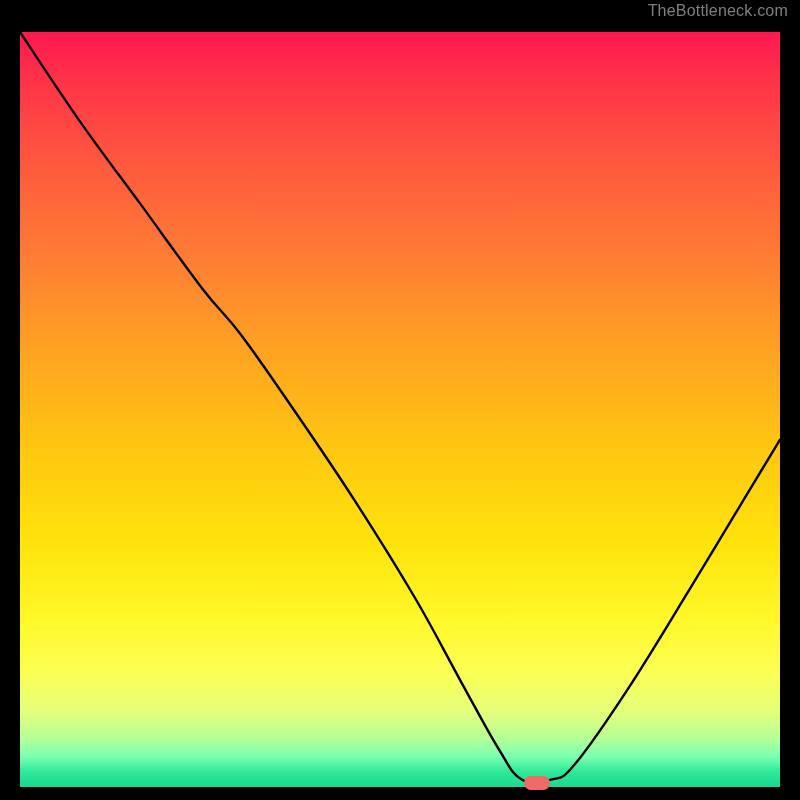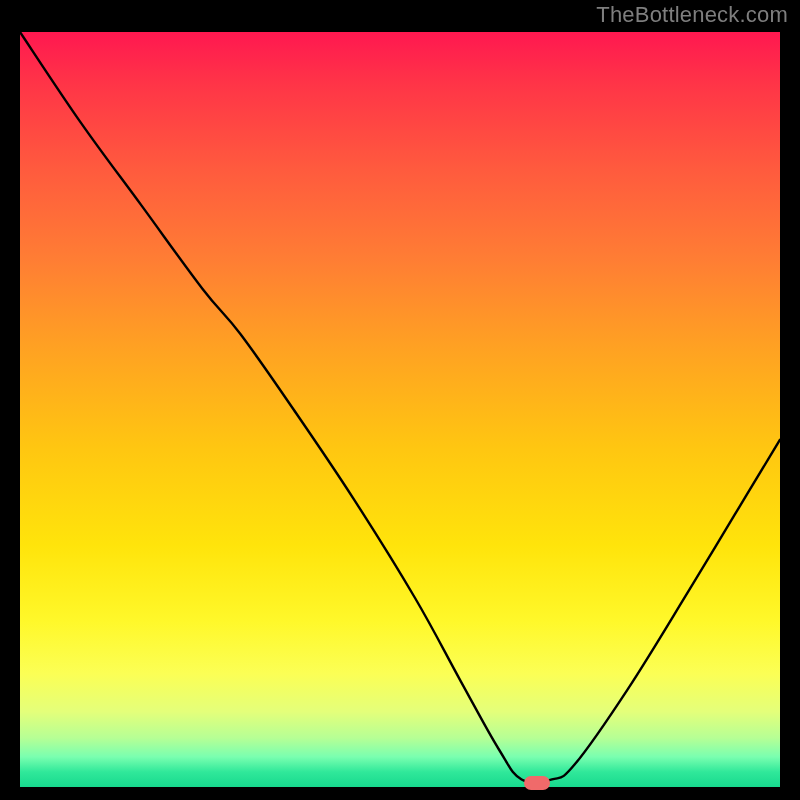--- a/index.html
+++ b/index.html
@@ -11,21 +11,21 @@
     left: 0; top: 0;
     width: 800px; height: 800px;
     background: #000;
   }
 
   .watermark {
     position: absolute;
     top: 2px;
     right: 12px;
     color: #7e7e7e;
-    font-size: 22px;
+    font-size: 16px;
     font-weight: 500;
     letter-spacing: 0.2px;
   }
 
   .plot {
     position: absolute;
     left: 20px;
     top: 32px;
     width: 760px;
     height: 755px;

